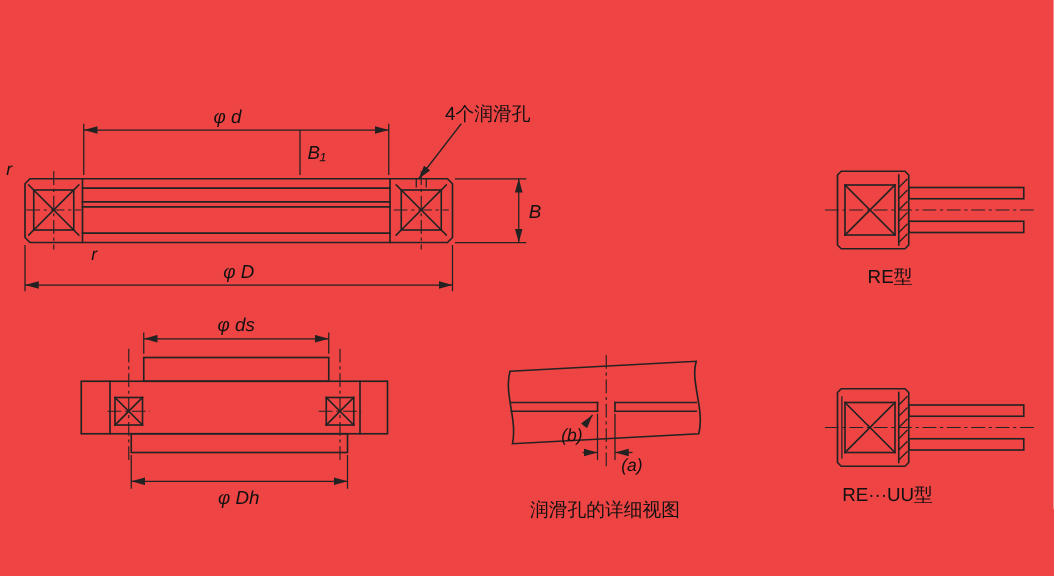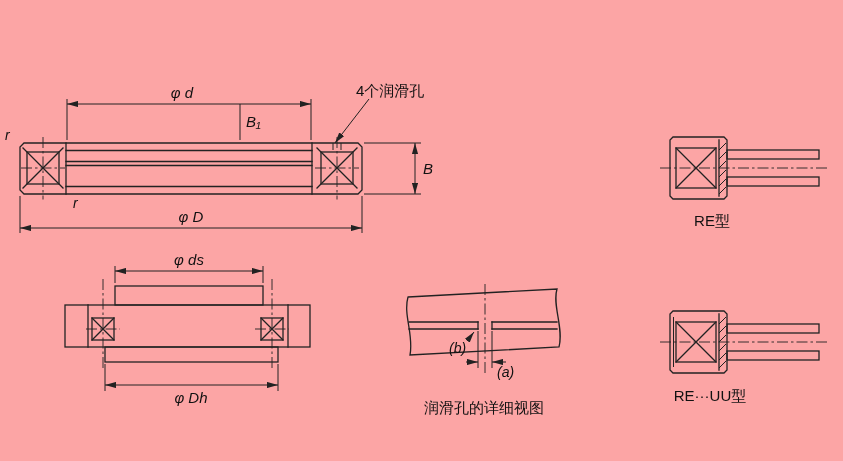--- a/index.html
+++ b/index.html
@@ -1,17 +1,17 @@
 <!DOCTYPE html>
 <html><head>
 <meta charset="utf-8">
 <style>
   html,body{margin:0;padding:0;background:#fff;}
   .canvas{
-    position:relative;width:843px;height:461px;background:#fca5a5;overflow:hidden;
+    position:relative;width:843px;height:461px;background:#ef4444;overflow:hidden;
     font-family:"Liberation Sans","DejaVu Sans",sans-serif;
   }
   svg{display:block}
   
   .s{stroke:#222222;stroke-width:1.3;fill:none;stroke-linecap:square;stroke-linejoin:miter}
   
   .d{stroke:#222222;stroke-width:1;fill:none;stroke-linecap:butt}
   
   .cl{stroke:#222222;stroke-width:0.9;fill:none;stroke-dasharray:11 3 2.5 3}
   

